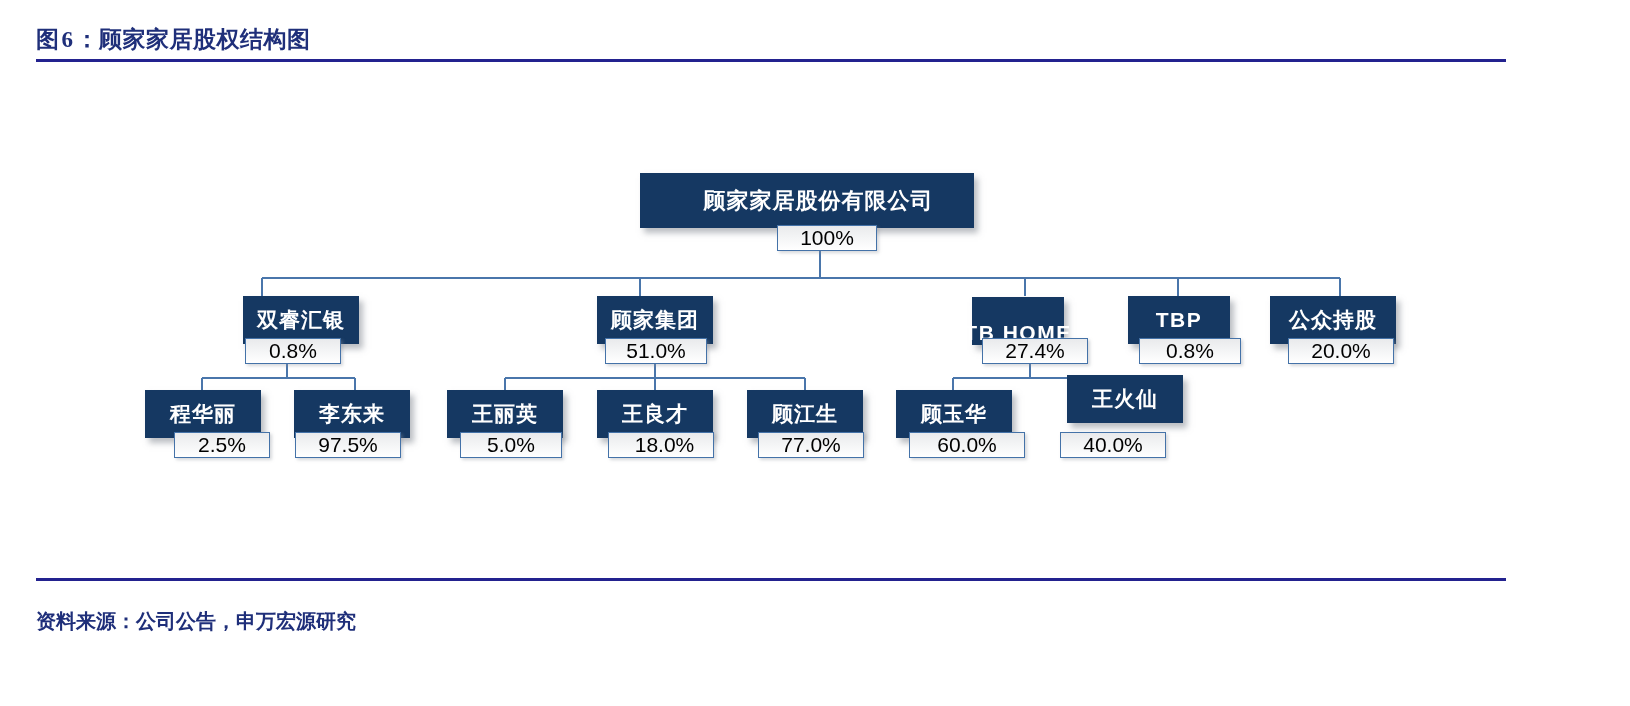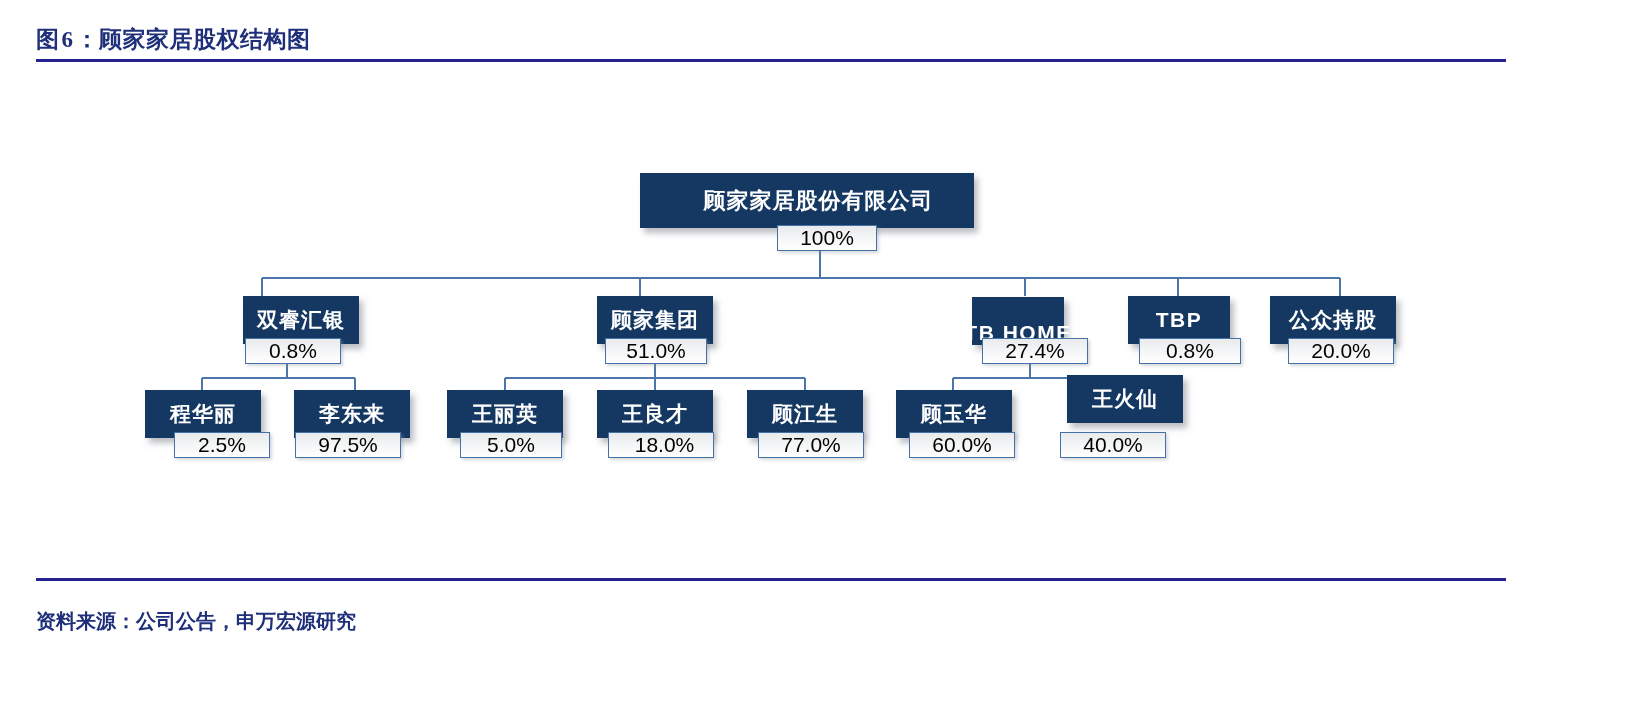--- a/index.html
+++ b/index.html
@@ -220,21 +220,21 @@
   <div class="node cn" style="left:747px; top:390px; width:116px; height:48px;">
     <span>顾江生</span>
   </div>
   <div class="pct" style="left:758px; top:432px; width:106px; height:26px;">
     <span>77.0%</span>
   </div>
 
   <div class="node cn" style="left:896px; top:390px; width:116px; height:48px;">
     <span>顾玉华</span>
   </div>
-  <div class="pct" style="left:909px; top:432px; width:106px; height:26px;">
+  <div class="pct" style="left:909px; top:432px; width:116px; height:26px;">
     <span>60.0%</span>
   </div>
 
   <div class="node cn" style="left:1047px; top:375px; width:116px; height:48px;margin-left:20px;">
     <span>王火仙</span>
   </div>
   <div class="pct" style="left:1060px; top:432px; width:106px; height:26px;">
     <span>40.0%</span>
   </div>
 

